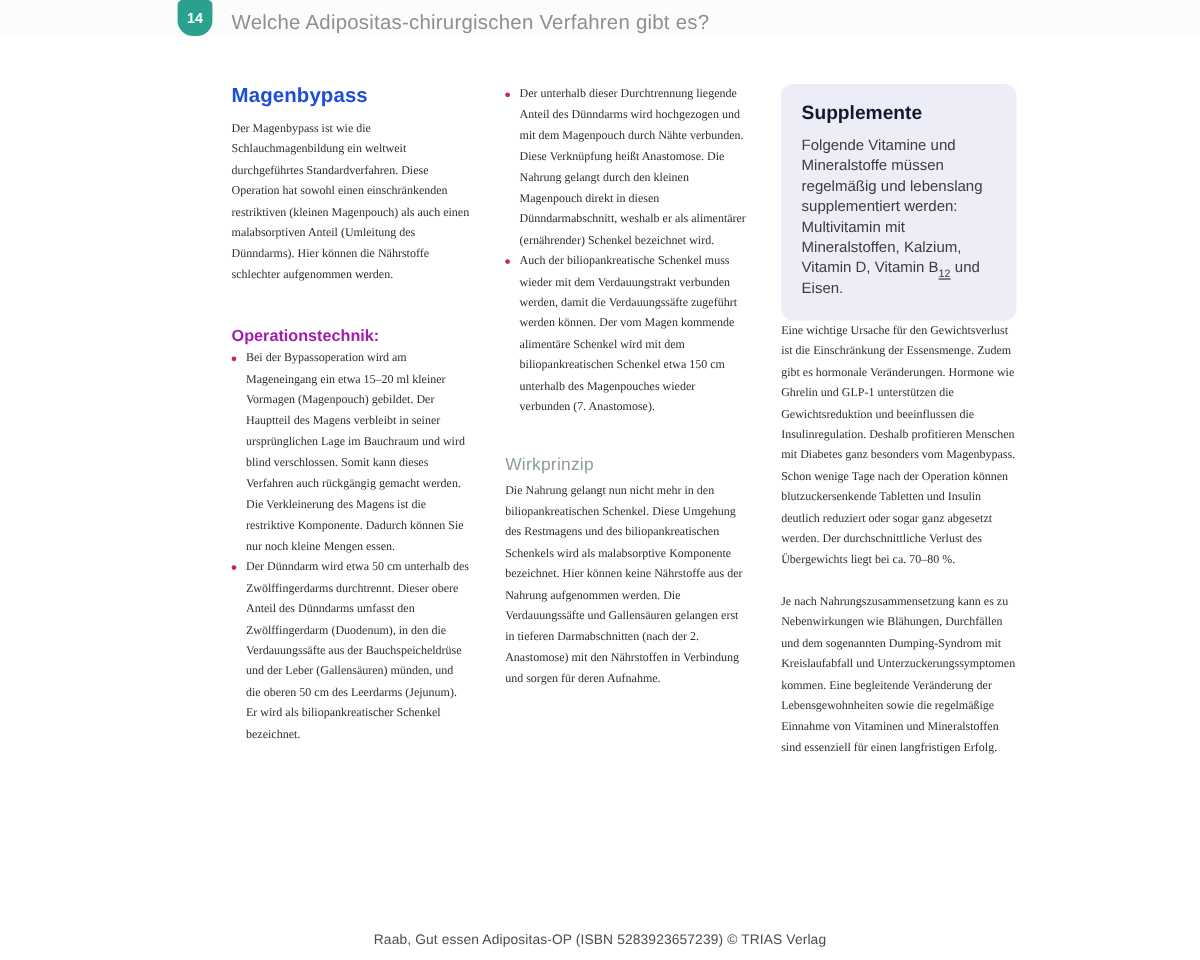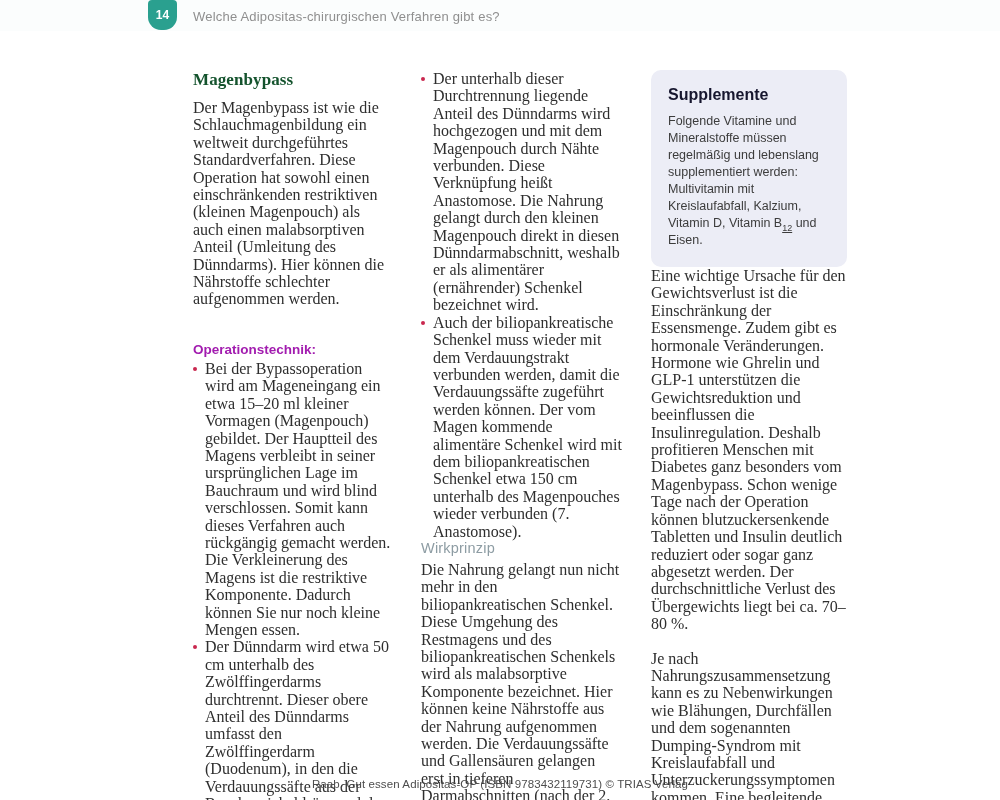--- a/index.html
+++ b/index.html
@@ -13,62 +13,62 @@
   }
   .page-badge {
     position: absolute; left: 148px; top: 0; width: 29px; height: 30px;
     background: #2aa08f; border-radius: 4px 4px 13px 13px;
     display: flex; align-items: center; justify-content: center;
     color: #ffffff; font-family: "Liberation Sans", sans-serif;
     font-size: 12px; font-weight: 700;
   }
   .header-title {
     position: absolute; left: 193px; top: 9px;
-    font-family: "Liberation Sans", sans-serif; font-size: 13px;
+    font-family: "Liberation Sans", sans-serif; font-size: 17px;
     color: #8f8f8f; letter-spacing: 0.2px;
   }
 
   
   .col { position: absolute; top: 66px; }
   .col-1 { left: 193px; width: 199px; }
   .col-2 { left: 421px; width: 201px; padding-top: 4px; }
   .col-3 { left: 651px; width: 196px; }
 
   .body-text, .bullet-text {
     font-family: "Liberation Serif", serif;
-    font-size: 16px; line-height: 17.4px; color: #2e2e2e;
+    font-size: 10px; line-height: 17.4px; color: #2e2e2e;
     overflow-wrap: break-word; hyphens: auto;
   }
 
   
   .article-heading {
     margin-top: 2px; margin-bottom: 8px;
-    font-family: Liberation Serif, serif;
+    font-family: Liberation Sans, sans-serif;
     font-size: 17px; line-height: 23px; font-weight: 700;
-    color: #14532d; letter-spacing: 0.1px;
+    color: #1d4ed8; letter-spacing: 0.1px;
   }
   .article-heading span { display: block; }
   .intro { margin-bottom: 34px; }
   .op-subheading {
     font-family: "Liberation Sans", sans-serif;
     font-size: 13.5px; font-weight: 700; color: #a21caf;
     margin-bottom: 3px;
   }
 
   
   .bullet-list { list-style: none; }
   .bullet-item { display: flex; gap: 8px; }
   .bullet-dot {
     flex: 0 0 auto; width: 4px; height: 4px; border-radius: 50%;
     background: #c9274f; margin-top: 7px;
   }
   .bullet-text { flex: 1 1 auto; }
 
   
-  .wirkprinzip { }
+  .wirkprinzip { margin-top: 31px; }
   .wirkprinzip-heading {
     font-family: "Liberation Sans", sans-serif;
     font-size: 14.5px; font-weight: 400; color: #8d9ca3;
     margin-bottom: 5px; letter-spacing: 0.2px;
   }
 
   
   .supp-box {
     background: #ecedf6; border-radius: 10px;
     padding: 16px 17px 18px 17px; margin-top: 4px;
@@ -135,20 +135,20 @@
   <div class="wirkprinzip">
     <h3 class="wirkprinzip-heading">Wirkprinzip</h3>
     <p class="body-text">Die Nahrung gelangt nun nicht mehr in den biliopankreatischen Schenkel. Diese Umgehung des Restmagens und des biliopankreatischen Schenkels wird als malabsorptive Komponente bezeichnet. Hier können keine Nährstoffe aus der Nahrung aufgenommen werden. Die Verdauungssäfte und Gallensäuren gelangen erst in tieferen Darmabschnitten (nach der 2. Anastomose) mit den Nährstoffen in Verbindung und sorgen für deren Aufnahme.</p>
   </div>
 </div>
 
 <div class="col col-3">
   <div class="supp-box">
     <div class="supp-title">Supplemente</div>
     <div class="supp-body">
-      <span>Folgende Vitamine und Mineralstoffe müssen regelmäßig und lebenslang supplementiert werden: Multivitamin mit Kreislaufabfall, Kalzium, Vitamin D, Vitamin B</span><sub>12</sub><span> und Eisen.</span>
+      <span>Folgende Vitamine und Mineralstoffe müssen regelmäßig und lebenslang supplementiert werden: Multivitamin mit Mineralstoffen, Kalzium, Vitamin D, Vitamin B</span><sub>12</sub><span> und Eisen.</span>
     </div>
   </div>
   <p class="body-text rc-paragraph-1">Eine wichtige Ursache für den Gewichtsverlust ist die Einschränkung der Essensmenge. Zudem gibt es hormonale Veränderungen. Hormone wie Ghrelin und GLP-1 unterstützen die Gewichtsreduktion und beeinflussen die Insulinregulation. Deshalb profitieren Menschen mit Diabetes ganz besonders vom Magenbypass. Schon wenige Tage nach der Operation können blutzuckersenkende Tabletten und Insulin deutlich reduziert oder sogar ganz abgesetzt werden. Der durchschnittliche Verlust des Übergewichts liegt bei ca. 70–80 %.</p>
   <p class="body-text rc-paragraph-2">Je nach Nahrungszusammensetzung kann es zu Nebenwirkungen wie Blähungen, Durchfällen und dem sogenannten Dumping-Syndrom mit Kreislaufabfall und Unterzuckerungssymptomen kommen. Eine begleitende Veränderung der Lebensgewohnheiten sowie die regelmäßige Einnahme von Vitaminen und Mineralstoffen sind essenziell für einen langfristigen Erfolg.</p>
 </div>
 
-<div class="footer">Raab, Gut essen Adipositas-OP (ISBN 9783432119731) © TRIAS Verlag</div>
+<div class="footer">Raab, Gut essen Adipositas-OP (ISBN 5283923657239) © TRIAS Verlag</div>
 
 </body></html>

